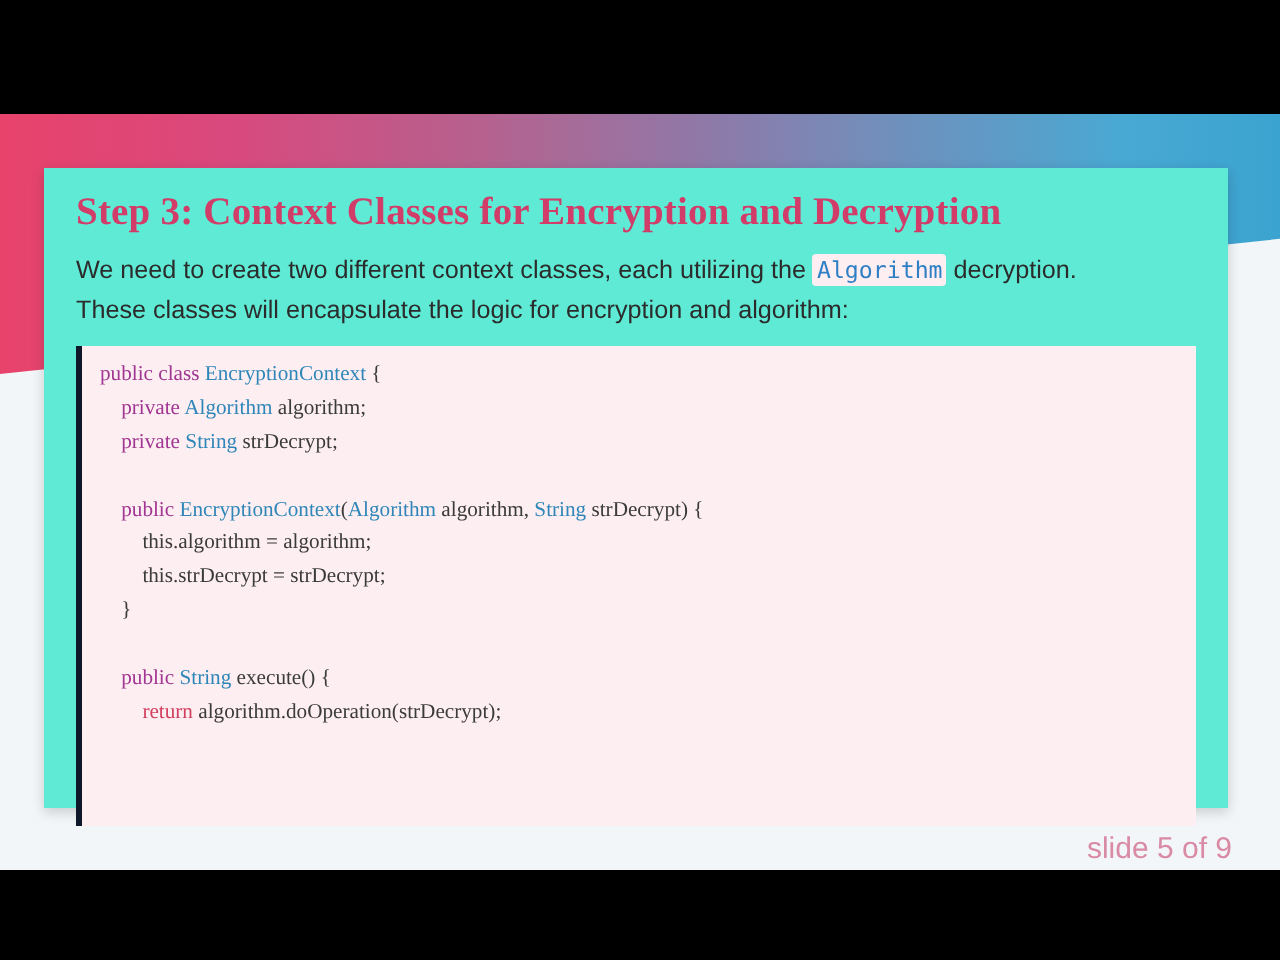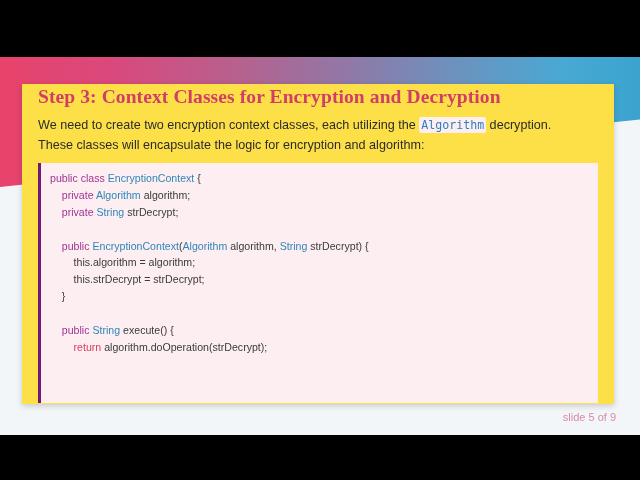--- a/index.html
+++ b/index.html
@@ -58,25 +58,25 @@
     clip-path: polygon(0 0, 100% 0, 100% 48%, 0 100%);
     z-index: 1;
   }
 
   
   .card {
     position: absolute;
     left: 22px; top: 27px;
     width: 592px;
     height: 320px;
-    background: #fde047;
+    background: #5eead4;
     box-shadow: 0 2px 6px rgba(0,0,0,0.18);
     z-index: 10;
     box-sizing: border-box;
-    padding: 2px 16px 0 16px;
+    padding: 12px 16px 0 16px;
   }
 
   .slide-title {
     font-family: "Liberation Serif", "DejaVu Serif", serif;
     font-size: 19.5px;
     color: #d23c68;
     margin: 0 0 7px 0;
     letter-spacing: 0.1px;
     white-space: nowrap;
   }
@@ -93,66 +93,66 @@
     font-family: "DejaVu Sans Mono", "Liberation Mono", monospace;
     font-size: 11.6px;
     color: #2f7fc4;
     background: #fdeef1;
     padding: 1px 2px;
     border-radius: 2px;
   }
 
   .code-block {
     background: #fdeef1;
-    border-left: 3px solid #701a75;
+    border-left: 3px solid #0f172a;
     margin: 0;
     padding: 7px 10px 8px 9px;
-    font-family: Liberation Sans, sans-serif;
+    font-family: Liberation Serif, serif;
     font-size: 10.6px;
     line-height: 1.60;
     color: #3b3b3b;
     white-space: pre;
     overflow: hidden;
     height: 240px;
     box-sizing: border-box;
   }
   .code-block .ln { display: block; min-height: 1em; }
 
   .tok-kw      { color: #a03592; }
   .tok-type    { color: #2f86b8; }
   .tok-ret     { color: #d2405f; }
   .tok-plain   { color: #3b3b3b; }
   .tok-punct   { color: #3b3b3b; }
 
   .slide-footer {
     position: absolute;
     right: 24px;
-    bottom: 12px;
-    font-size: 11px;
+    bottom: 2px;
+    font-size: 15px;
     color: #d98aa4;
     z-index: 15;
   }
 </style>
 </head>
 <body>
 
 <div class="screen">
 
   <div class="bar-top"></div>
 
   <div class="slide">
 
     <div class="gradient-band"></div>
 
     <div class="card">
 
       <h1 class="slide-title">Step 3: Context Classes for Encryption and Decryption</h1>
 
       <div class="body-text">
-        <span class="line"><span>We need to create two encryption context classes, each utilizing the </span><code class="inline-code">Algorithm</code><span> decryption.</span></span>
+        <span class="line"><span>We need to create two different context classes, each utilizing the </span><code class="inline-code">Algorithm</code><span> decryption.</span></span>
         <span class="line">These classes will encapsulate the logic for encryption and algorithm:</span>
       </div>
 
       <pre class="code-block"><span id="code-lines"><span class="ln"><span class="tok-kw">public</span><span class="tok-plain"> </span><span class="tok-kw">class</span><span class="tok-plain"> </span><span class="tok-type">EncryptionContext</span><span class="tok-punct"> {</span></span><span class="ln"><span class="tok-plain">    </span><span class="tok-kw">private</span><span class="tok-plain"> </span><span class="tok-type">Algorithm</span><span class="tok-plain"> algorithm;</span></span><span class="ln"><span class="tok-plain">    </span><span class="tok-kw">private</span><span class="tok-plain"> </span><span class="tok-type">String</span><span class="tok-plain"> strDecrypt;</span></span><span class="ln">&nbsp;</span><span class="ln"><span class="tok-plain">    </span><span class="tok-kw">public</span><span class="tok-plain"> </span><span class="tok-type">EncryptionContext</span><span class="tok-punct">(</span><span class="tok-type">Algorithm</span><span class="tok-plain"> algorithm, </span><span class="tok-type">String</span><span class="tok-plain"> strDecrypt) {</span></span><span class="ln"><span class="tok-plain">        this.algorithm = algorithm;</span></span><span class="ln"><span class="tok-plain">        this.strDecrypt = strDecrypt;</span></span><span class="ln"><span class="tok-punct">    }</span></span><span class="ln">&nbsp;</span><span class="ln"><span class="tok-plain">    </span><span class="tok-kw">public</span><span class="tok-plain"> </span><span class="tok-type">String</span><span class="tok-plain"> execute() {</span></span><span class="ln"><span class="tok-plain">        </span><span class="tok-ret">return</span><span class="tok-plain"> algorithm.doOperation(strDecrypt);</span></span></span></pre>
 
     </div>
 
     <div class="slide-footer">slide 5 of 9</div>
 
   </div>

